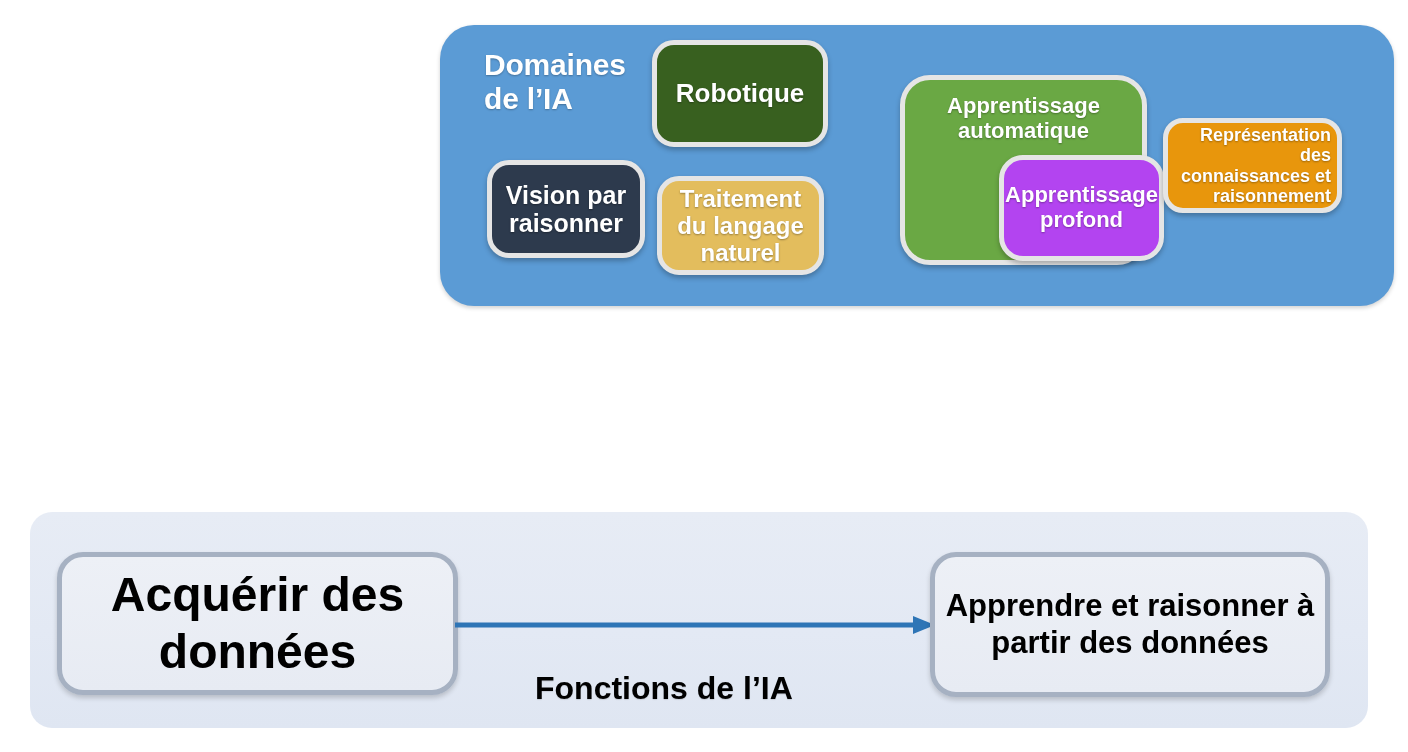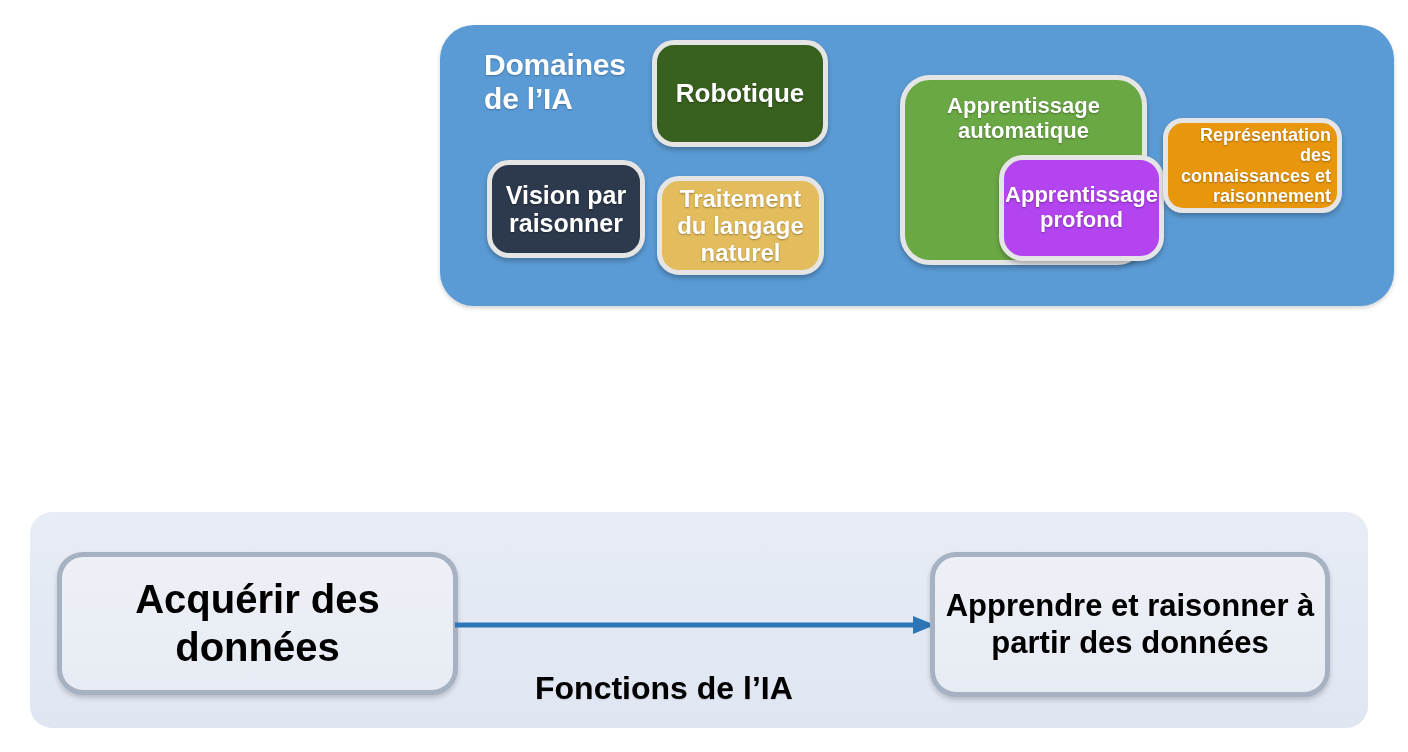--- a/index.html
+++ b/index.html
@@ -149,21 +149,21 @@
     line-height: 1.18;
     box-shadow: 0 3px 5px rgba(0,0,0,0.18);
     padding: 2px 10px;
   }
 
   #fn-acquire {
     left: 27px;
     top: 40px;
     width: 401px;
     height: 143px;
-    font-size: 40px;
+    font-size: 48px;
   }
 
   #fn-learn {
     left: 900px;
     top: 40px;
     width: 400px;
     height: 145px;
     font-size: 31px;
   }
 

